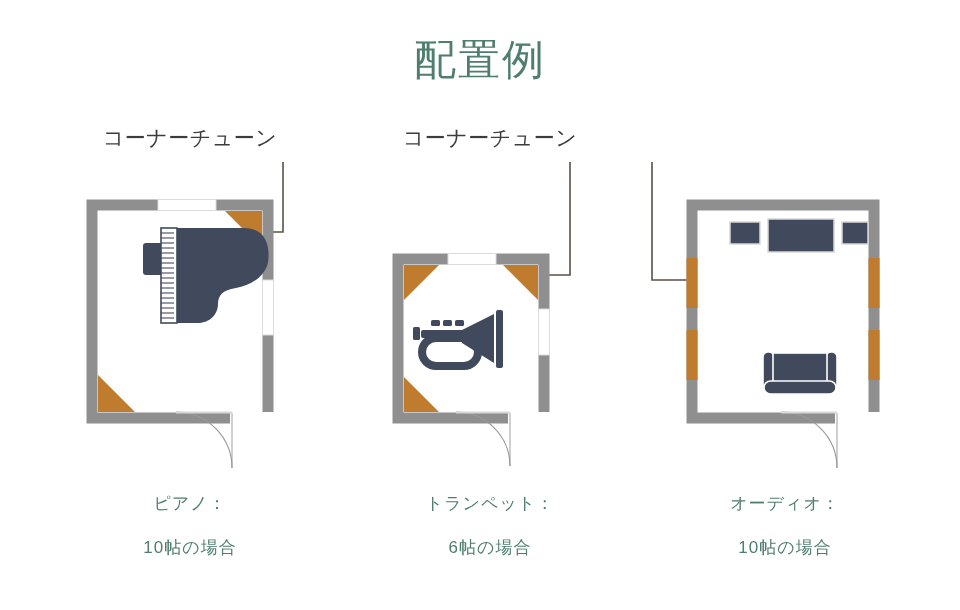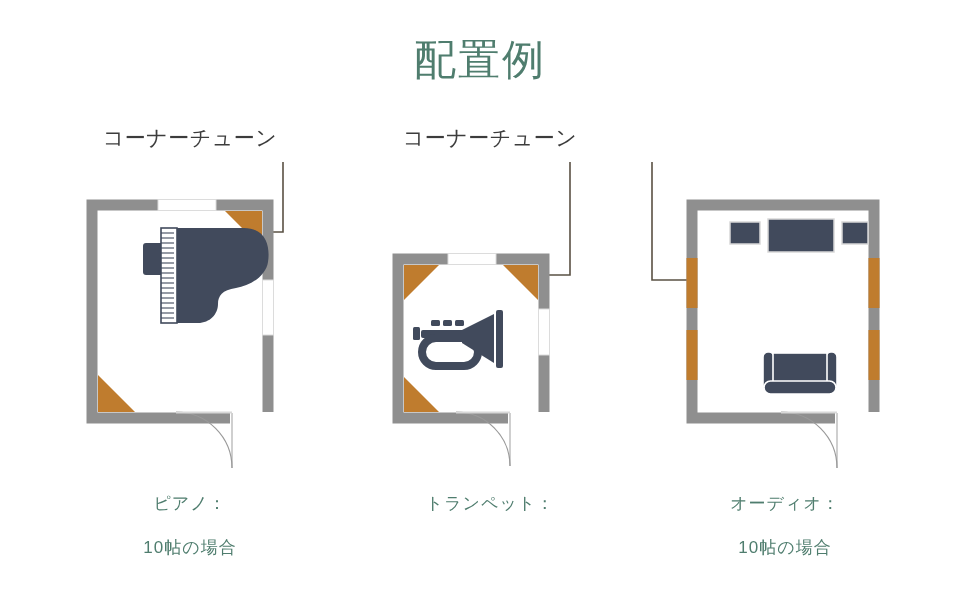--- a/index.html
+++ b/index.html
@@ -231,20 +231,21 @@
 
             <path d="M122 330 L154 314 L154 363 L122 343 Z"></path>
             <rect x="156" y="310" width="7" height="58" rx="2"></rect>
           </g>
 
         </svg>
       </div>
 
       <div class="caption">
         <span>トランペット：</span>
+        <span class="line2">6帖の場合</span>
       </div>
     </div>
 
     <div class="col col-2">
 
 
       <div class="plan-wrap">
         <svg class="plan" width="310" height="480" viewBox="0 0 310 480" xmlns="http://www.w3.org/2000/svg">
 
           <g>

